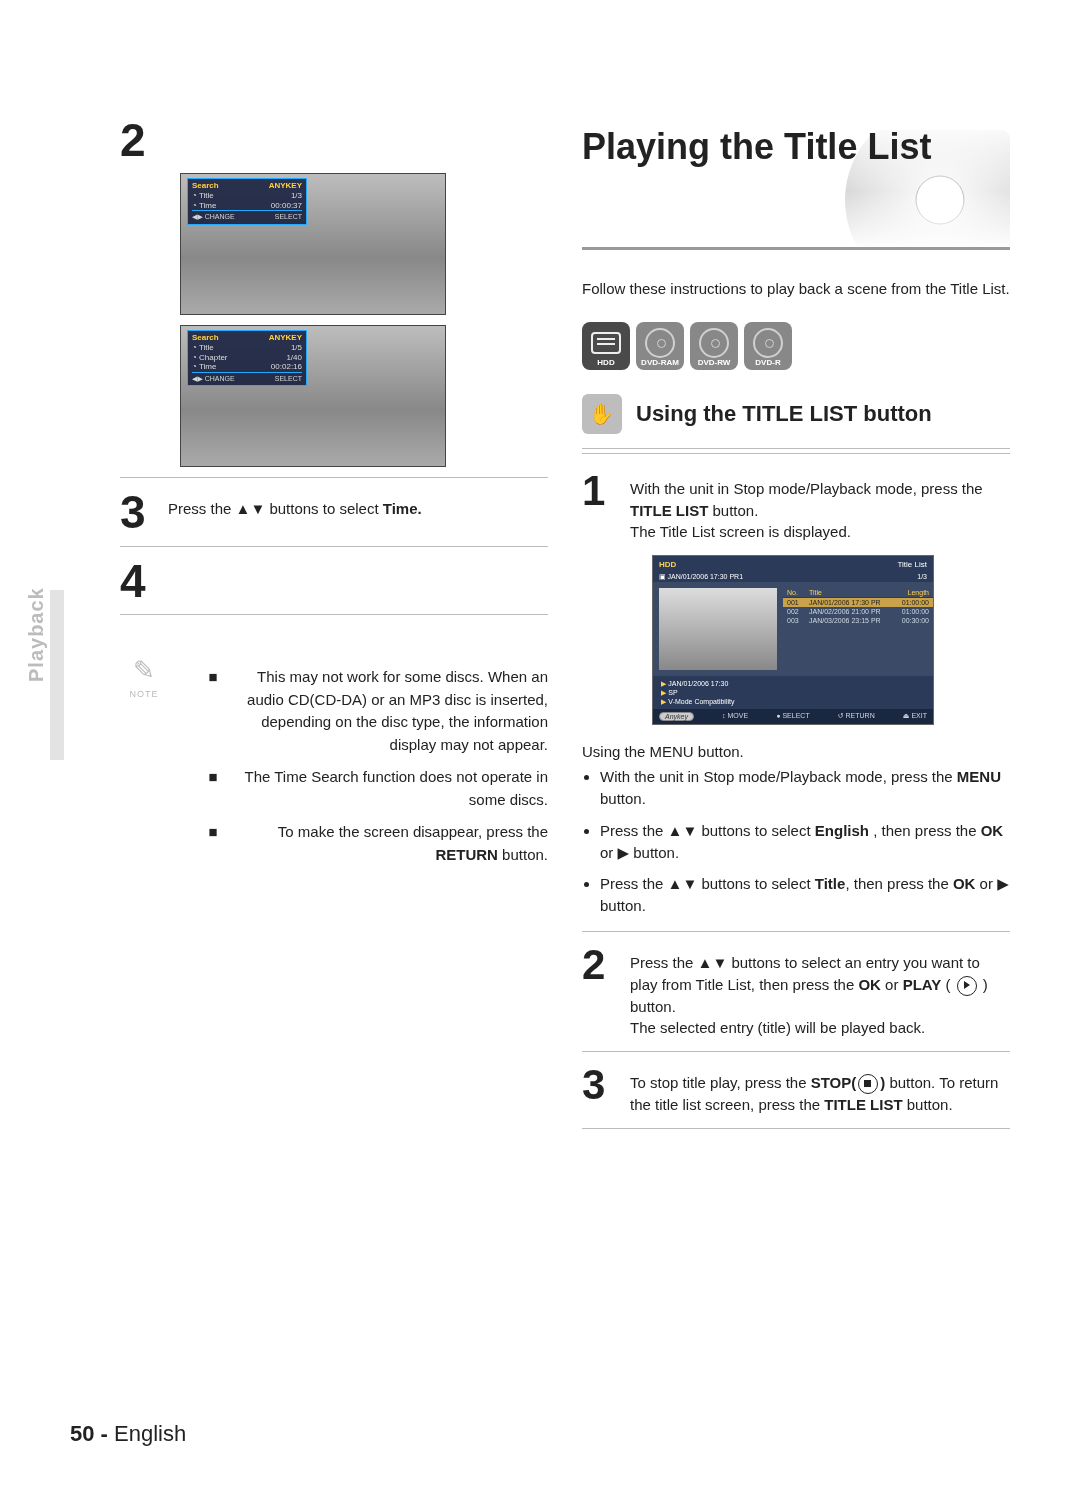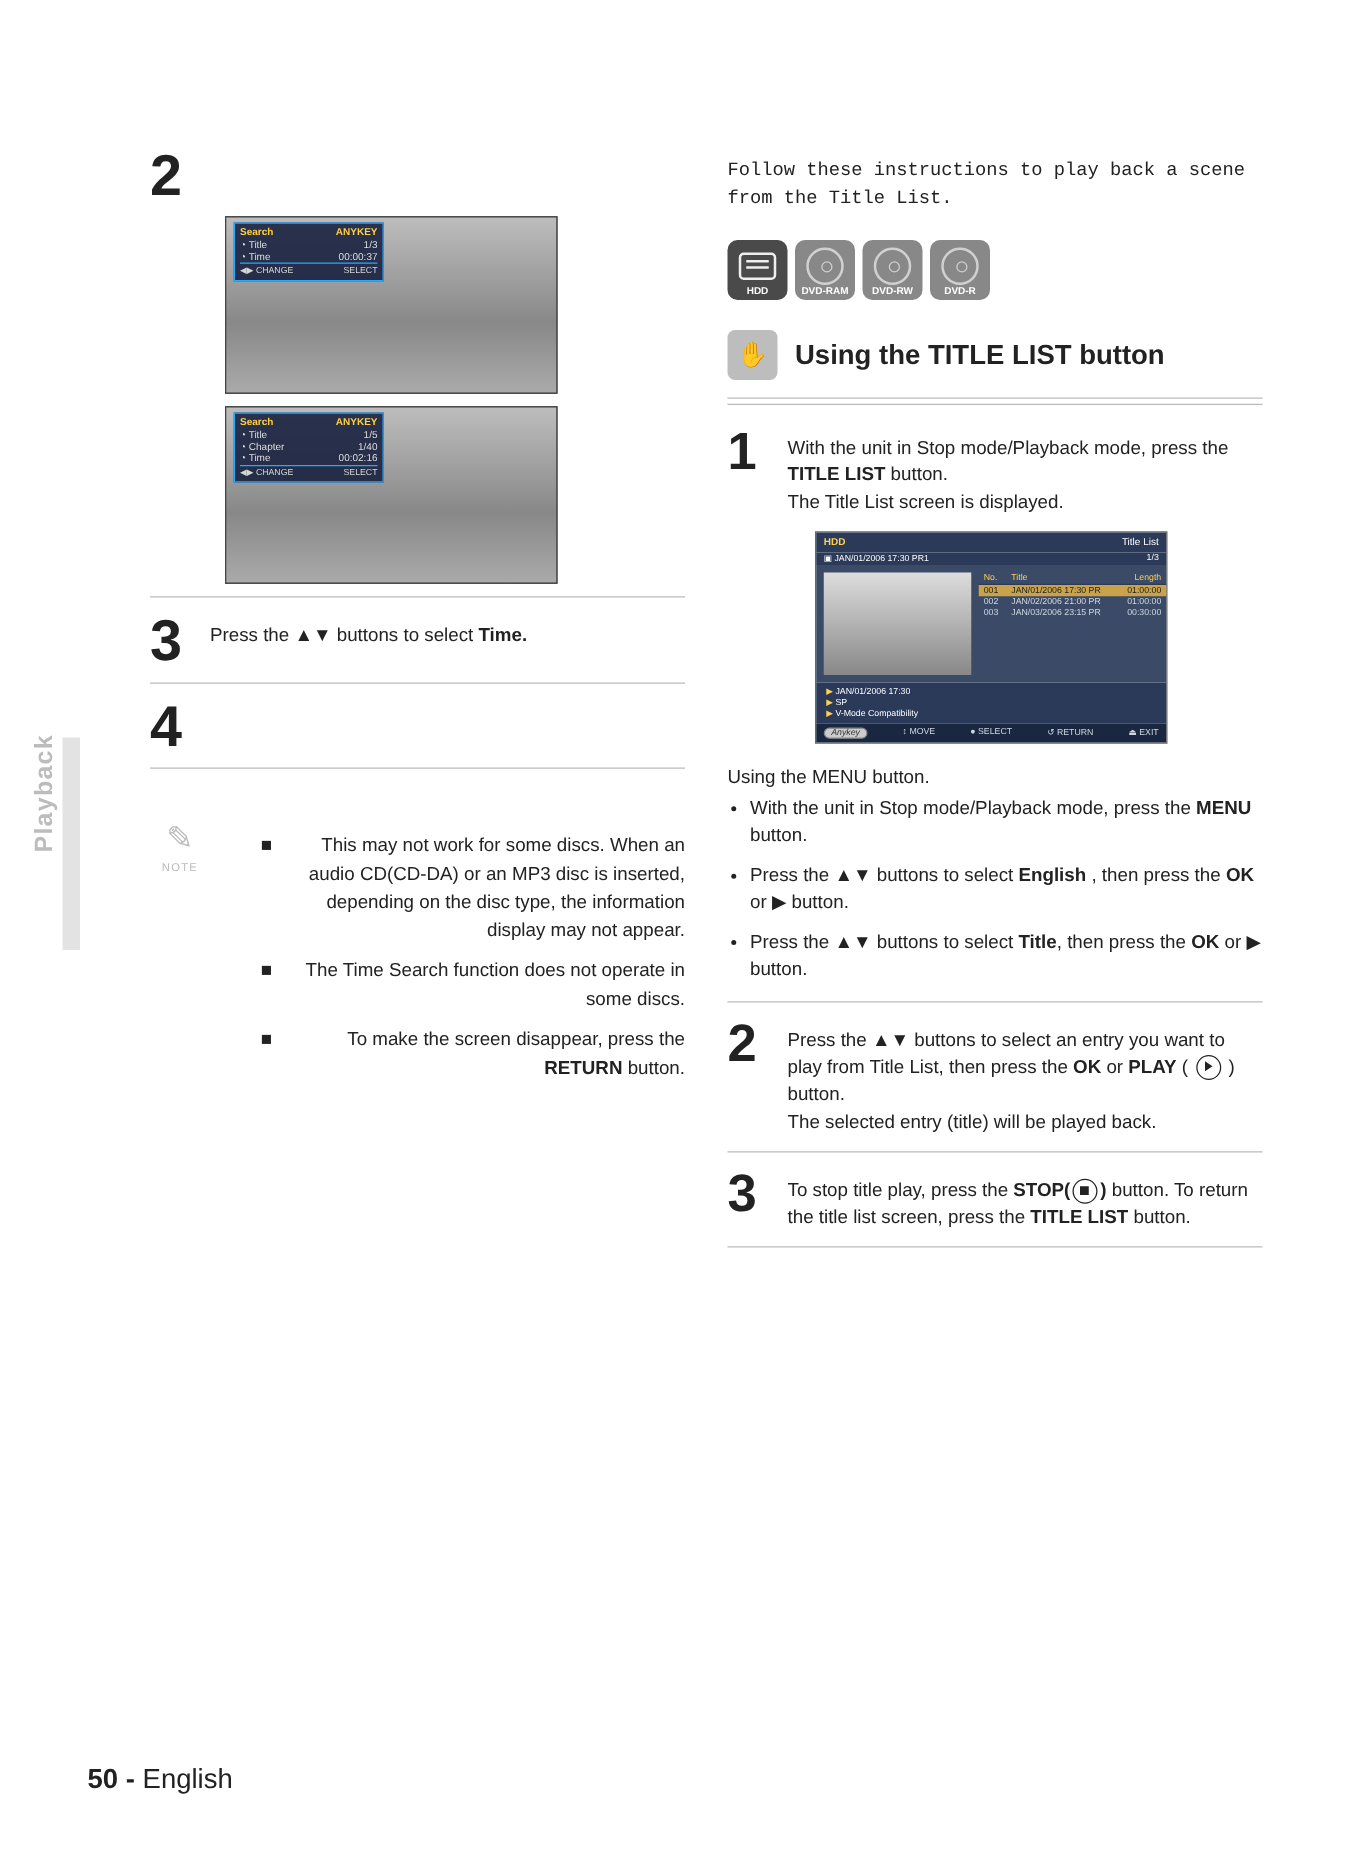--- a/index.html
+++ b/index.html
@@ -355,21 +355,21 @@
     border:1px solid #888;
     border-radius:7px;
     padding:0 5px;
     background:#ccc;
     color:#333;
     font-style:italic;
   }
   .footer {
     position:absolute;
     left:70px;
-    bottom:51px;
+    bottom:40px;
     font-size:22px;
   }
   .footer .pn { font-weight:bold; }
 </style>
 </head>
 <body>
 
 <div class="page">
 
   <div class="side-tab">Playback</div>
@@ -459,22 +459,38 @@
           <li>
             <span>To make the screen disappear, press the </span><span class="bold">RETURN</span><span> button.</span>
           </li>
         </ul>
       </div>
 
     </div>
 
     <div class="col">
 
-
-      <div class="steptext" style="margin-bottom:22px;font-family:Liberation Mono, monospace;">Follow these instructions to play back a scene from the Title List.</div>
+      <div class="banner">
+        <div class="banner-title">Playing the Title List</div>
+        <svg class="disc" width="190" height="140" viewBox="0 0 190 140">
+          <defs>
+            <radialGradient id="g1" cx="50%" cy="50%" r="60%">
+              <stop offset="0%" stop-color="#fff"></stop>
+              <stop offset="60%" stop-color="#d8d8d8"></stop>
+              <stop offset="100%" stop-color="#bcbcbc"></stop>
+            </radialGradient>
+          </defs>
+          <circle cx="110" cy="70" r="95" fill="url(#g1)" opacity="0.7"></circle>
+          <circle cx="110" cy="70" r="24" fill="#fff" stroke="#bbb"></circle>
+        </svg>
+        <div class="fade"></div>
+        <div class="banner-line"></div>
+      </div>
+
+      <div class="steptext" style="margin-bottom:22px;">Follow these instructions to play back a scene from the Title List.</div>
 
       <div class="media-icons">
         <div class="mi dark">
             <div class="hdd"></div>
             <span>HDD</span>
           </div>
         <div class="mi">
             <div class="disc"></div>
             <span>DVD-RAM</span>
           </div>

